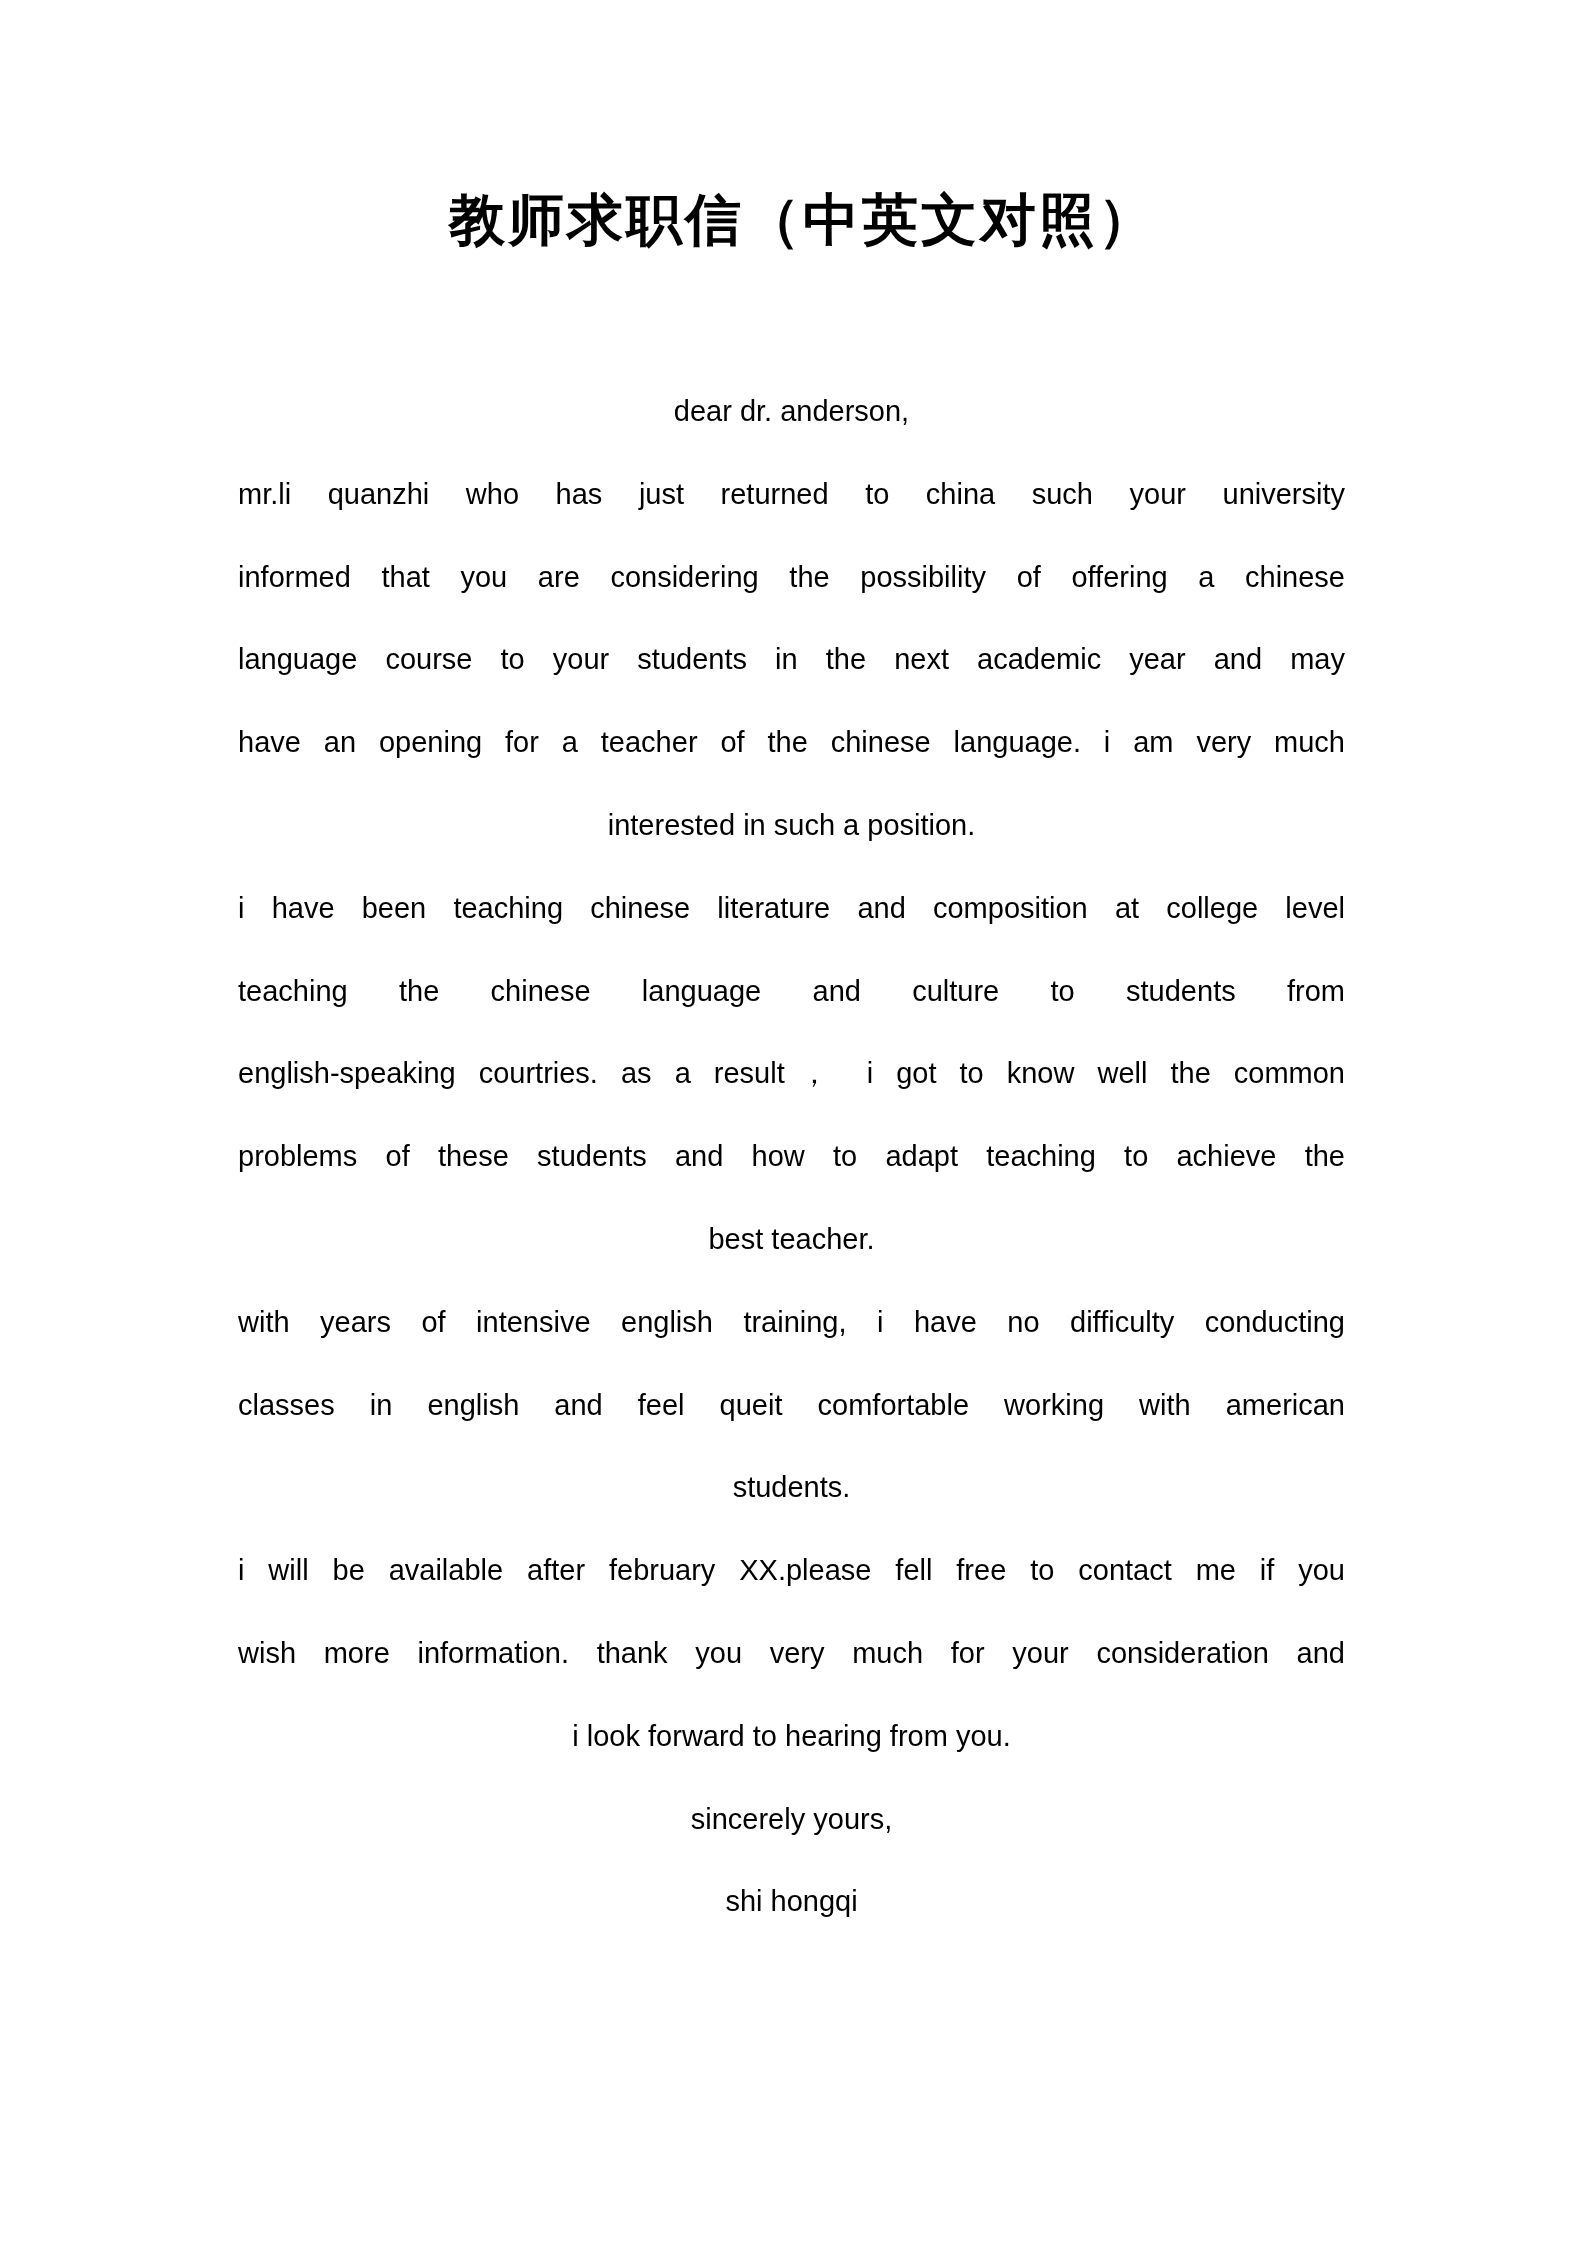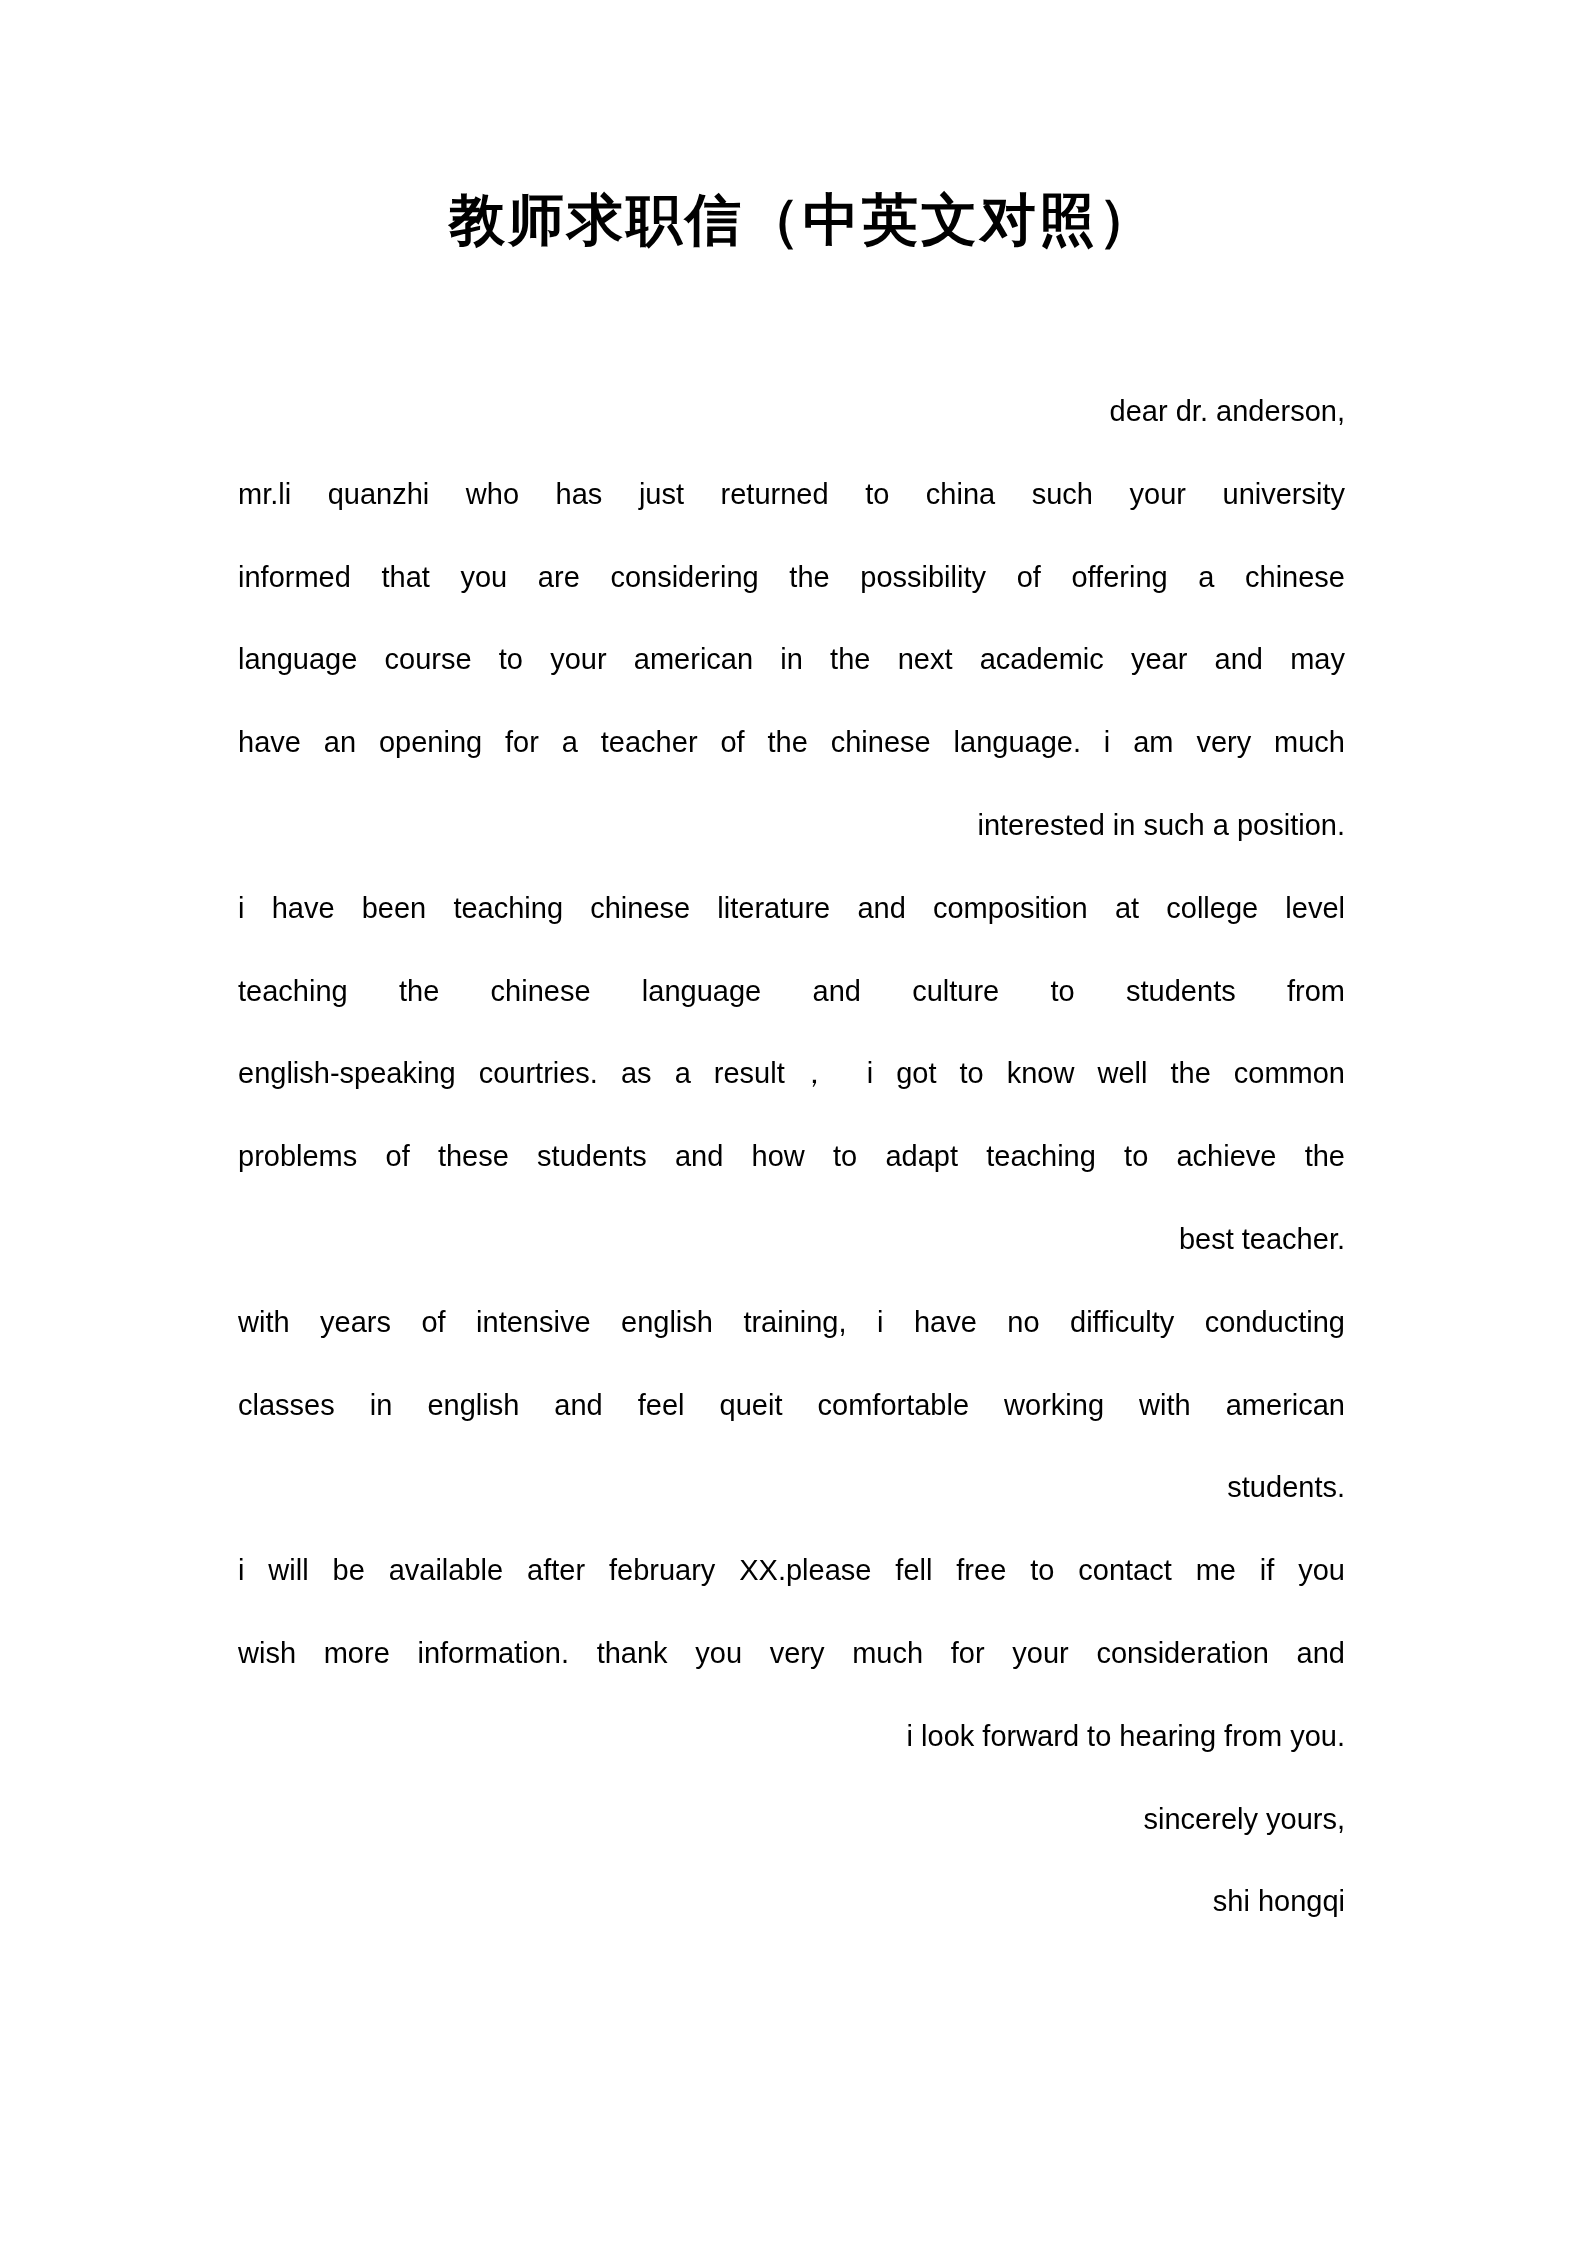--- a/index.html
+++ b/index.html
@@ -35,38 +35,38 @@
     left: 238px;
     top: 370px;
     width: 1107px;
     font-size: 29px;
     color: #000000;
   }
   .line {
     height: 82.8px;
     line-height: 82.8px;
     overflow: hidden;
-    text-align: right;
+    text-align: center;
   }
   .line.just {
     text-align: justify;
     text-align-last: justify;
   }
 </style>
 </head>
 <body>
 
 <div class="page">
   <h1 class="title">教师求职信（中英文对照）</h1>
 
   <div class="letter-body">
     <div class="line">dear dr. anderson,</div>
     <div class="line just">mr.li quanzhi who has just returned to china such your university</div>
     <div class="line just">informed that you are considering the possibility of offering a chinese</div>
-    <div class="line just">language course to your american in the next academic year and may</div>
+    <div class="line just">language course to your students in the next academic year and may</div>
     <div class="line just">have an opening for a teacher of the chinese language. i am very much</div>
     <div class="line">interested in such a position.</div>
     <div class="line just">i have been teaching chinese literature and composition at college level</div>
     <div class="line just">teaching the chinese language and culture to students from</div>
     <div class="line just">english-speaking courtries. as a result， i got to know well the common</div>
     <div class="line just">problems of these students and how to adapt teaching to achieve the</div>
     <div class="line">best teacher.</div>
     <div class="line just">with years of intensive english training, i have no difficulty conducting</div>
     <div class="line just">classes in english and feel queit comfortable working with american</div>
     <div class="line">students.</div>

